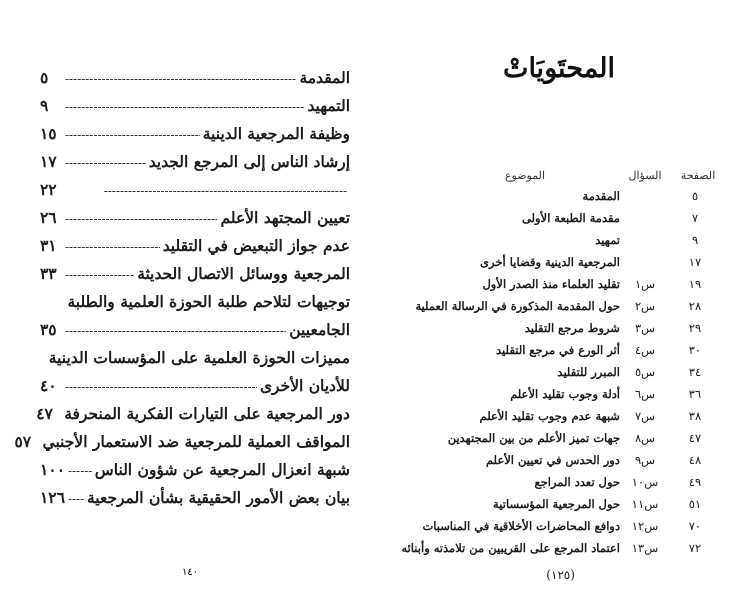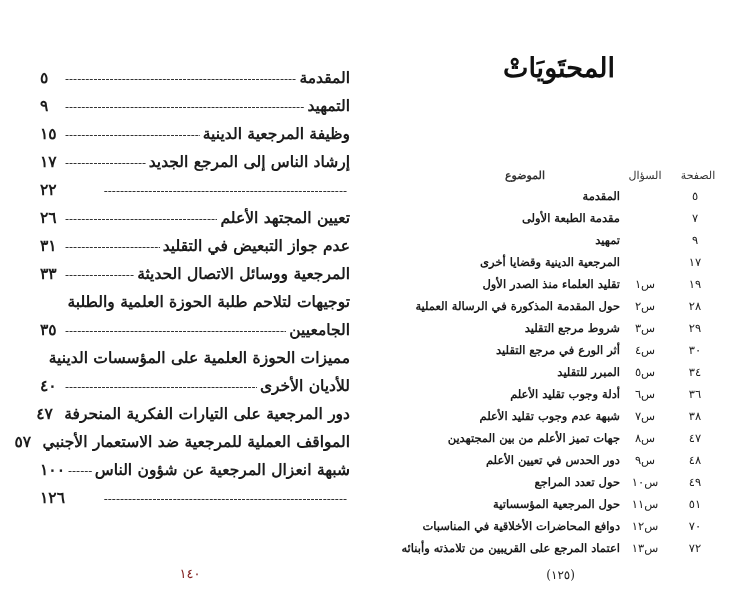--- a/index.html
+++ b/index.html
@@ -26,39 +26,39 @@
     .left-row .leader {
       flex: 1 1 auto; overflow: hidden; margin: 0 3px;
       font-weight: normal; letter-spacing: 0px; color: #333; font-size: 12px;
       direction: ltr; text-align: right;
     }
     .left-row .entry-page { flex: 0 0 auto; min-width: 22px; text-align: left; }
     .left-row.wrap-first .entry-text { letter-spacing: 0.6px; }
 
     .left-footer {
       position: absolute; top: 566px; left: 170px; width: 40px;
-      text-align: center; font-size: 13px; color: #7f1d1d;
+      text-align: center; font-size: 10px; color: #000000;
     }
 
     
     .right-title {
       position: absolute; top: 52px; left: 130px; width: 110px;
       text-align: center; direction: rtl;
       font-size: 27px; font-weight: bold; color: #111;
       font-family: "DejaVu Serif", serif;
     }
     .right-table { position: absolute; top: 165px; left: 10px; width: 330px; direction: rtl; }
     .rt-head, .rt-row {
       position: relative; height: 22px; font-size: 11.5px; line-height: 22px; color: #1a1a1a;
     }
     .rt-head { height: 20px; font-size: 11px; color: #333; }
     .col-page { position: absolute; right: 0; width: 40px; text-align: center; }
     .col-q { position: absolute; right: 50px; width: 40px; text-align: center; }
     .col-topic { position: absolute; right: 95px; white-space: nowrap; font-weight: bold; }
-    .rt-head .col-topic { right: 170px; font-weight: bold; text-align: center; }
+    .rt-head .col-topic { right: 170px; font-weight: normal; text-align: center; }
     .rt-head .col-page { right: -8px; width: 50px; }
     .rt-head .col-q { right: 45px; width: 50px; }
 
     .right-footer {
       position: absolute; top: 568px; left: 150px; width: 50px;
       text-align: right; font-size: 12px; font-weight: normal; color: #222; direction: rtl;
     }
   </style>
 </head>
 <body>
@@ -129,20 +129,21 @@
         <span class="entry-text">المواقف العملية للمرجعية ضد الاستعمار الأجنبي</span>
         <span class="leader">------------------------------------------------------------</span>
         <span class="entry-page">٥٧</span>
       </div>
       <div class="left-row">
         <span class="entry-text">شبهة انعزال المرجعية عن شؤون الناس</span>
         <span class="leader">------------------------------------------------------------</span>
         <span class="entry-page">١٠٠</span>
       </div>
       <div class="left-row">
+        <span class="entry-text">بيان بعض الأمور الحقيقية بشأن المرجعية</span>
         <span class="leader">------------------------------------------------------------</span>
         <span class="entry-page">١٢٦</span>
       </div>
     </div>
   <div class="left-footer">١٤٠</div>
 </div>
 
 <div class="page page-right">
   <div class="right-title">المحتَويَاتْ</div>
   <div class="right-table">

